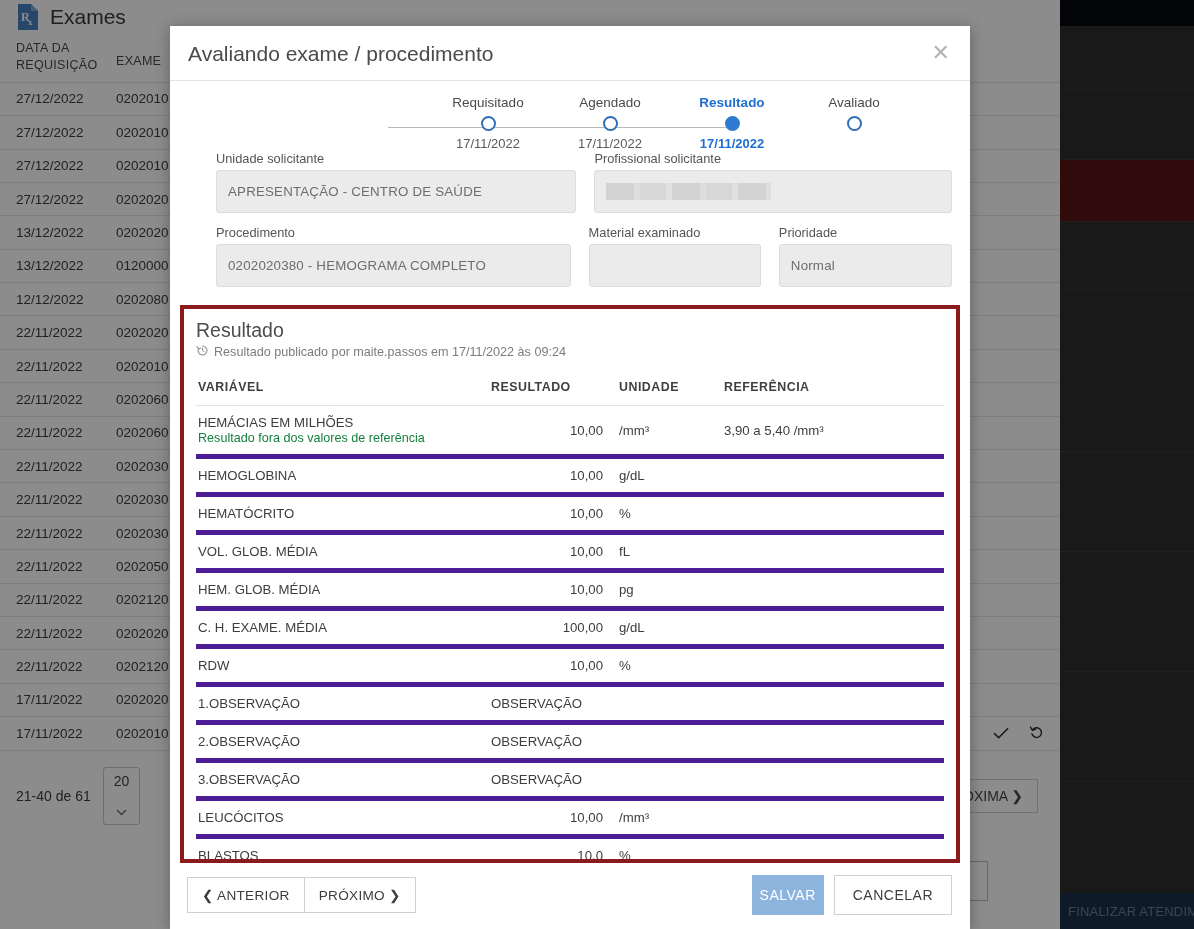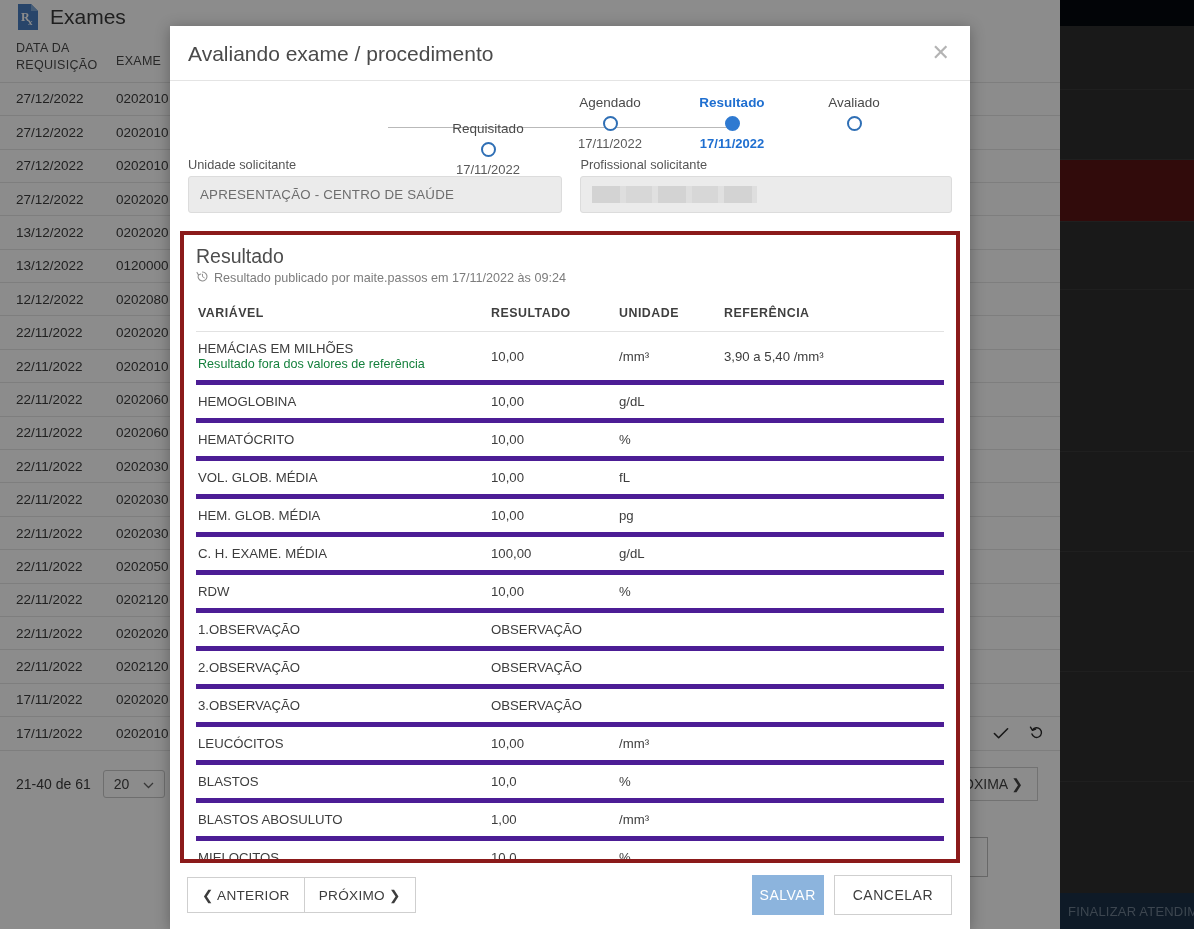--- a/index.html
+++ b/index.html
@@ -68,21 +68,21 @@
     padding:3px 10px; font-size:12px; margin-right:8px; white-space:nowrap;
   }
   .bg-pager {
     display:flex; align-items:center; gap:12px; padding: 16px 16px 0 16px;
     border-top: 1px solid #e6e6e6; font-size: 14px; color:#3c3c3c;
     justify-content: space-between;
   }
   .pager-left { display:flex; align-items:center; gap:12px; }
   .pager-select {
     border:1px solid #c8c8c8; background:#fff; border-radius:3px;
-    padding:5px 10px; display:flex; align-items:center; gap:14px; font-size:14px; color:#444;
+    padding:5px 10px; display:flex; align-items:center; gap:14px; font-size:14px; color:#444;flex-direction:column;
   }
   .pager-right { display:flex; align-items:center; gap:0; margin-right: 6px;}
   .pg-btn {
     border:1px solid #cfcfcf; background:#fff; padding:8px 13px; font-size:14px;
     color:#444; margin-left:-1px;
   }
   .pg-btn.next { padding:8px 14px; }
   .bg-continue-row {
     display:flex; justify-content:flex-end; padding: 36px 72px 0 0;
   }
@@ -124,26 +124,26 @@
     width:15px; height:15px; border-radius:50%; border:2px solid #2f6fb5;
     background:#fff; margin: 6px auto 5px auto; position:relative; z-index:2;
   }
   .step.active .step-label { color:#1f6fd0; font-weight:600; }
   .step.active .step-dot { background:#2f7ad1; border-color:#2f7ad1; }
   .step.active .step-date { color:#1f6fd0; font-weight:600; }
   .step-date { font-size:13px; color:#5a5a5a; }
 
   
   .form { padding: 4px 18px 0 18px; }
-  .form-row { display:flex; gap: 18px; margin-bottom: 12px; }
+  .form-row { display:flex; gap: 18px; margin-bottom: 12px; margin-left: 28px; }
   .fld { display:flex; flex-direction:column; }
   .fld-label { font-size:12.8px; color:#555; margin-bottom:4px; }
   .fld-box {
     background:#ebebeb; border:1px solid #dcdcdc; border-radius:3px;
-    height: 37px; display:flex; align-items:center; padding: 0 11px;
+    height: 43px; display:flex; align-items:center; padding: 0 11px;
     font-size:13.3px; color:#6d6d6d; letter-spacing:.2px;
   }
   .redact {
     display:block; height:17px; width:165px;
     background: repeating-linear-gradient(90deg,#d2d2d2 0 28px,#dedede 28px 34px,#d6d6d6 34px 60px,#e0e0e0 60px 66px);
     opacity:.95; filter: blur(.6px);
   }
 
   
   .result-panel {
@@ -159,21 +159,21 @@
   table.vars { width: 100%; border-collapse: collapse; margin-top: 20px; }
   table.vars th {
     font-size: 12.4px; color:#3f3f3f; font-weight:600; letter-spacing:.5px;
     text-align:left; padding: 0 0 11px 0; border-bottom:1px solid #e2e2e2;
   }
   table.vars td {
     font-size: 13.2px; color:#3d3d3d; padding: 9px 0 9px 0;
     border-bottom: 5px solid #4c1d95; vertical-align: middle;
   }
   .c-var   { width: 295px; padding-left:2px !important; }
-  .c-res   { width: 120px; padding-right: 8px !important; }
+  .c-res   { width: 120px; text-align: right; padding-right: 8px !important; }
   .c-uni   { width: 105px; padding-left: 8px !important;}
   .c-ref   { width: auto;  padding-left: 8px !important; color:#8c8c8c; }
   th.c-res { text-align:right; padding-right:8px !important;}
   th.c-uni { padding-left:8px !important; }
   th.c-ref { padding-left:8px !important; }
   .warn { color:#15803d; font-size:12.6px; display:block; margin-top:1px; }
   .txtres { text-align:left !important; padding-left: 0 !important; }
 
   
   .m-foot {
@@ -620,21 +620,21 @@
   <div id="modal">
 
     <div class="m-head">
       <div class="m-title">Avaliando exame / procedimento</div>
       <button class="m-close">✕</button>
     </div>
 
     <div class="stepper">
       <div class="step-track"></div>
       <div class="steps" id="steps">
-          <div class="step" style="left: 248px; margin-top: 26px;">
+          <div class="step" style="left: 248px;">
             <div class="step-label">Requisitado</div>
             <div class="step-dot"></div>
             <div class="step-date">17/11/2022</div>
           </div>
           <div class="step" style="left: 370px;">
             <div class="step-label">Agendado</div>
             <div class="step-dot"></div>
             <div class="step-date">17/11/2022</div>
           </div>
           <div class="step active" style="left: 492px;">
@@ -656,20 +656,34 @@
           <label class="fld-label">Unidade solicitante</label>
           <div class="fld-box">APRESENTAÇÃO - CENTRO DE SAÚDE</div>
         </div>
         <div class="fld" style="width:382px">
           <label class="fld-label">Profissional solicitante</label>
           <div class="fld-box">
             <span class="redact"></span>
           </div>
         </div>
       </div>
+      <div class="form-row">
+        <div class="fld" style="width:385px">
+          <label class="fld-label">Procedimento</label>
+          <div class="fld-box">0202020380 - HEMOGRAMA COMPLETO</div>
+        </div>
+        <div class="fld" style="width:187px">
+          <label class="fld-label">Material examinado</label>
+          <div class="fld-box"></div>
+        </div>
+        <div class="fld" style="width:188px">
+          <label class="fld-label">Prioridade</label>
+          <div class="fld-box">Normal</div>
+        </div>
+      </div>
     </div>
 
     <div class="result-panel">
       <div class="result-inner">
         <div class="result-h">Resultado</div>
         <div class="result-sub">
           <span>
             <svg width="13" height="13" viewBox="0 0 14 14">
               <path d="M7 2.2 A4.8 4.8 0 1 1 2.6 5.2" stroke="#8f8f8f" stroke-width="1.15" fill="none" stroke-linecap="round"></path>
               <path d="M1.1 2.6 L2.7 5.5 L5.2 4.4" stroke="#8f8f8f" stroke-width="1.15" fill="none" stroke-linecap="round" stroke-linejoin="round"></path>

